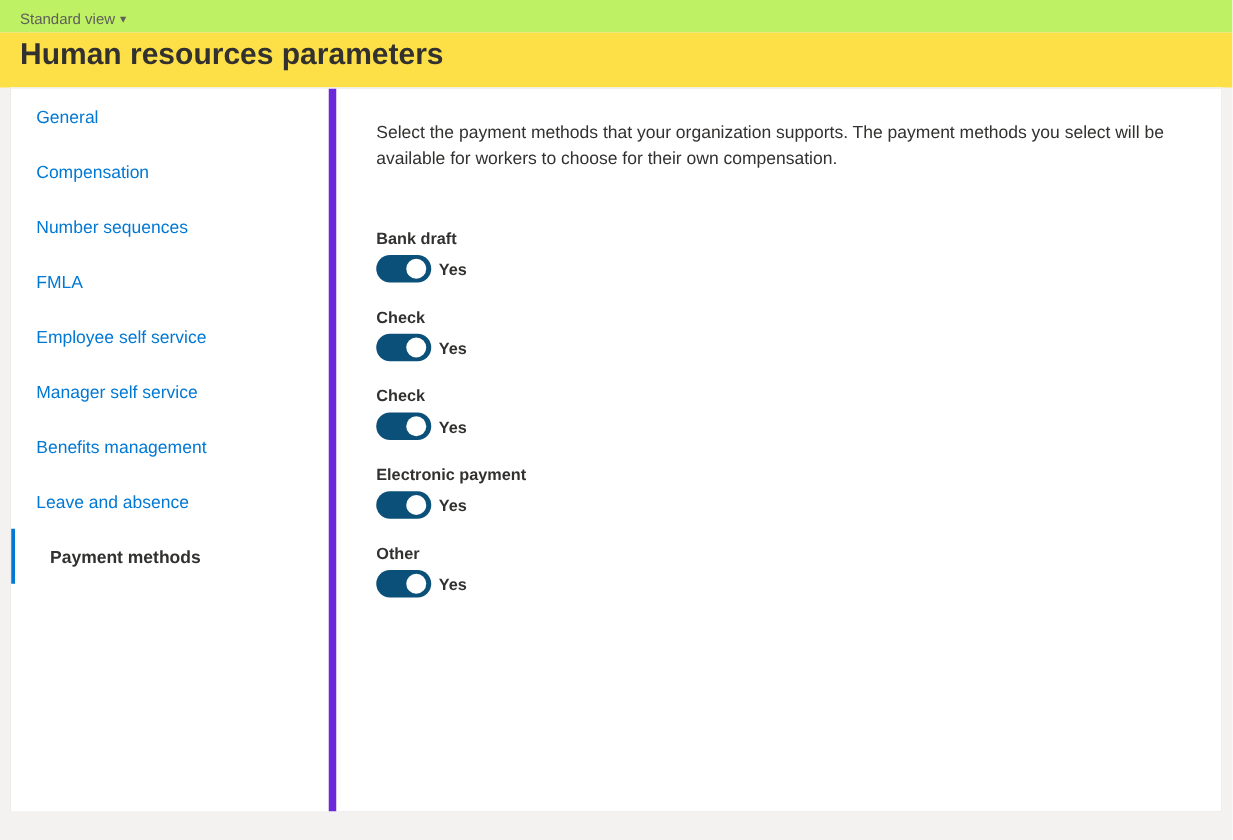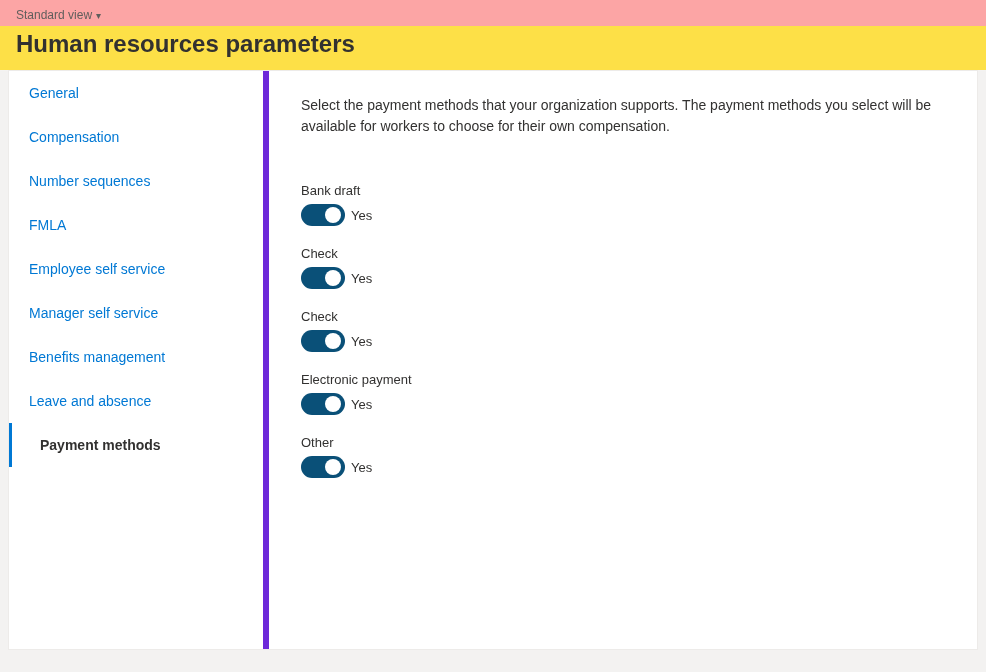--- a/index.html
+++ b/index.html
@@ -13,21 +13,21 @@
       min-height: 672px;
     }
 
     .top-bar {
       padding: 8px 16px 4px 16px;
       display: flex;
       align-items: center;
       gap: 4px;
       color: #605e5c;
       font-size: 12px;
-      background: #fca5a5;
+      background: #bef264;
     }
 
     .top-bar .chevron {
       font-size: 10px;
     }
 
     .page-header {
       padding: 4px 8px 12px 16px;
       background: #fde047;
     }
@@ -79,20 +79,21 @@
     .description-text {
       font-size: 14px;
       color: #323130;
       line-height: 1.5;
       margin-bottom: 46px;
       max-width: 680px;
     }
 
     .payment-option {
       margin-bottom: 20px;
+      font-weight: bold;
     }
 
     .payment-option-label {
       font-size: 13px;
       color: #323130;
       margin-bottom: 6px;
     }
 
     .toggle-row {
       display: flex;

